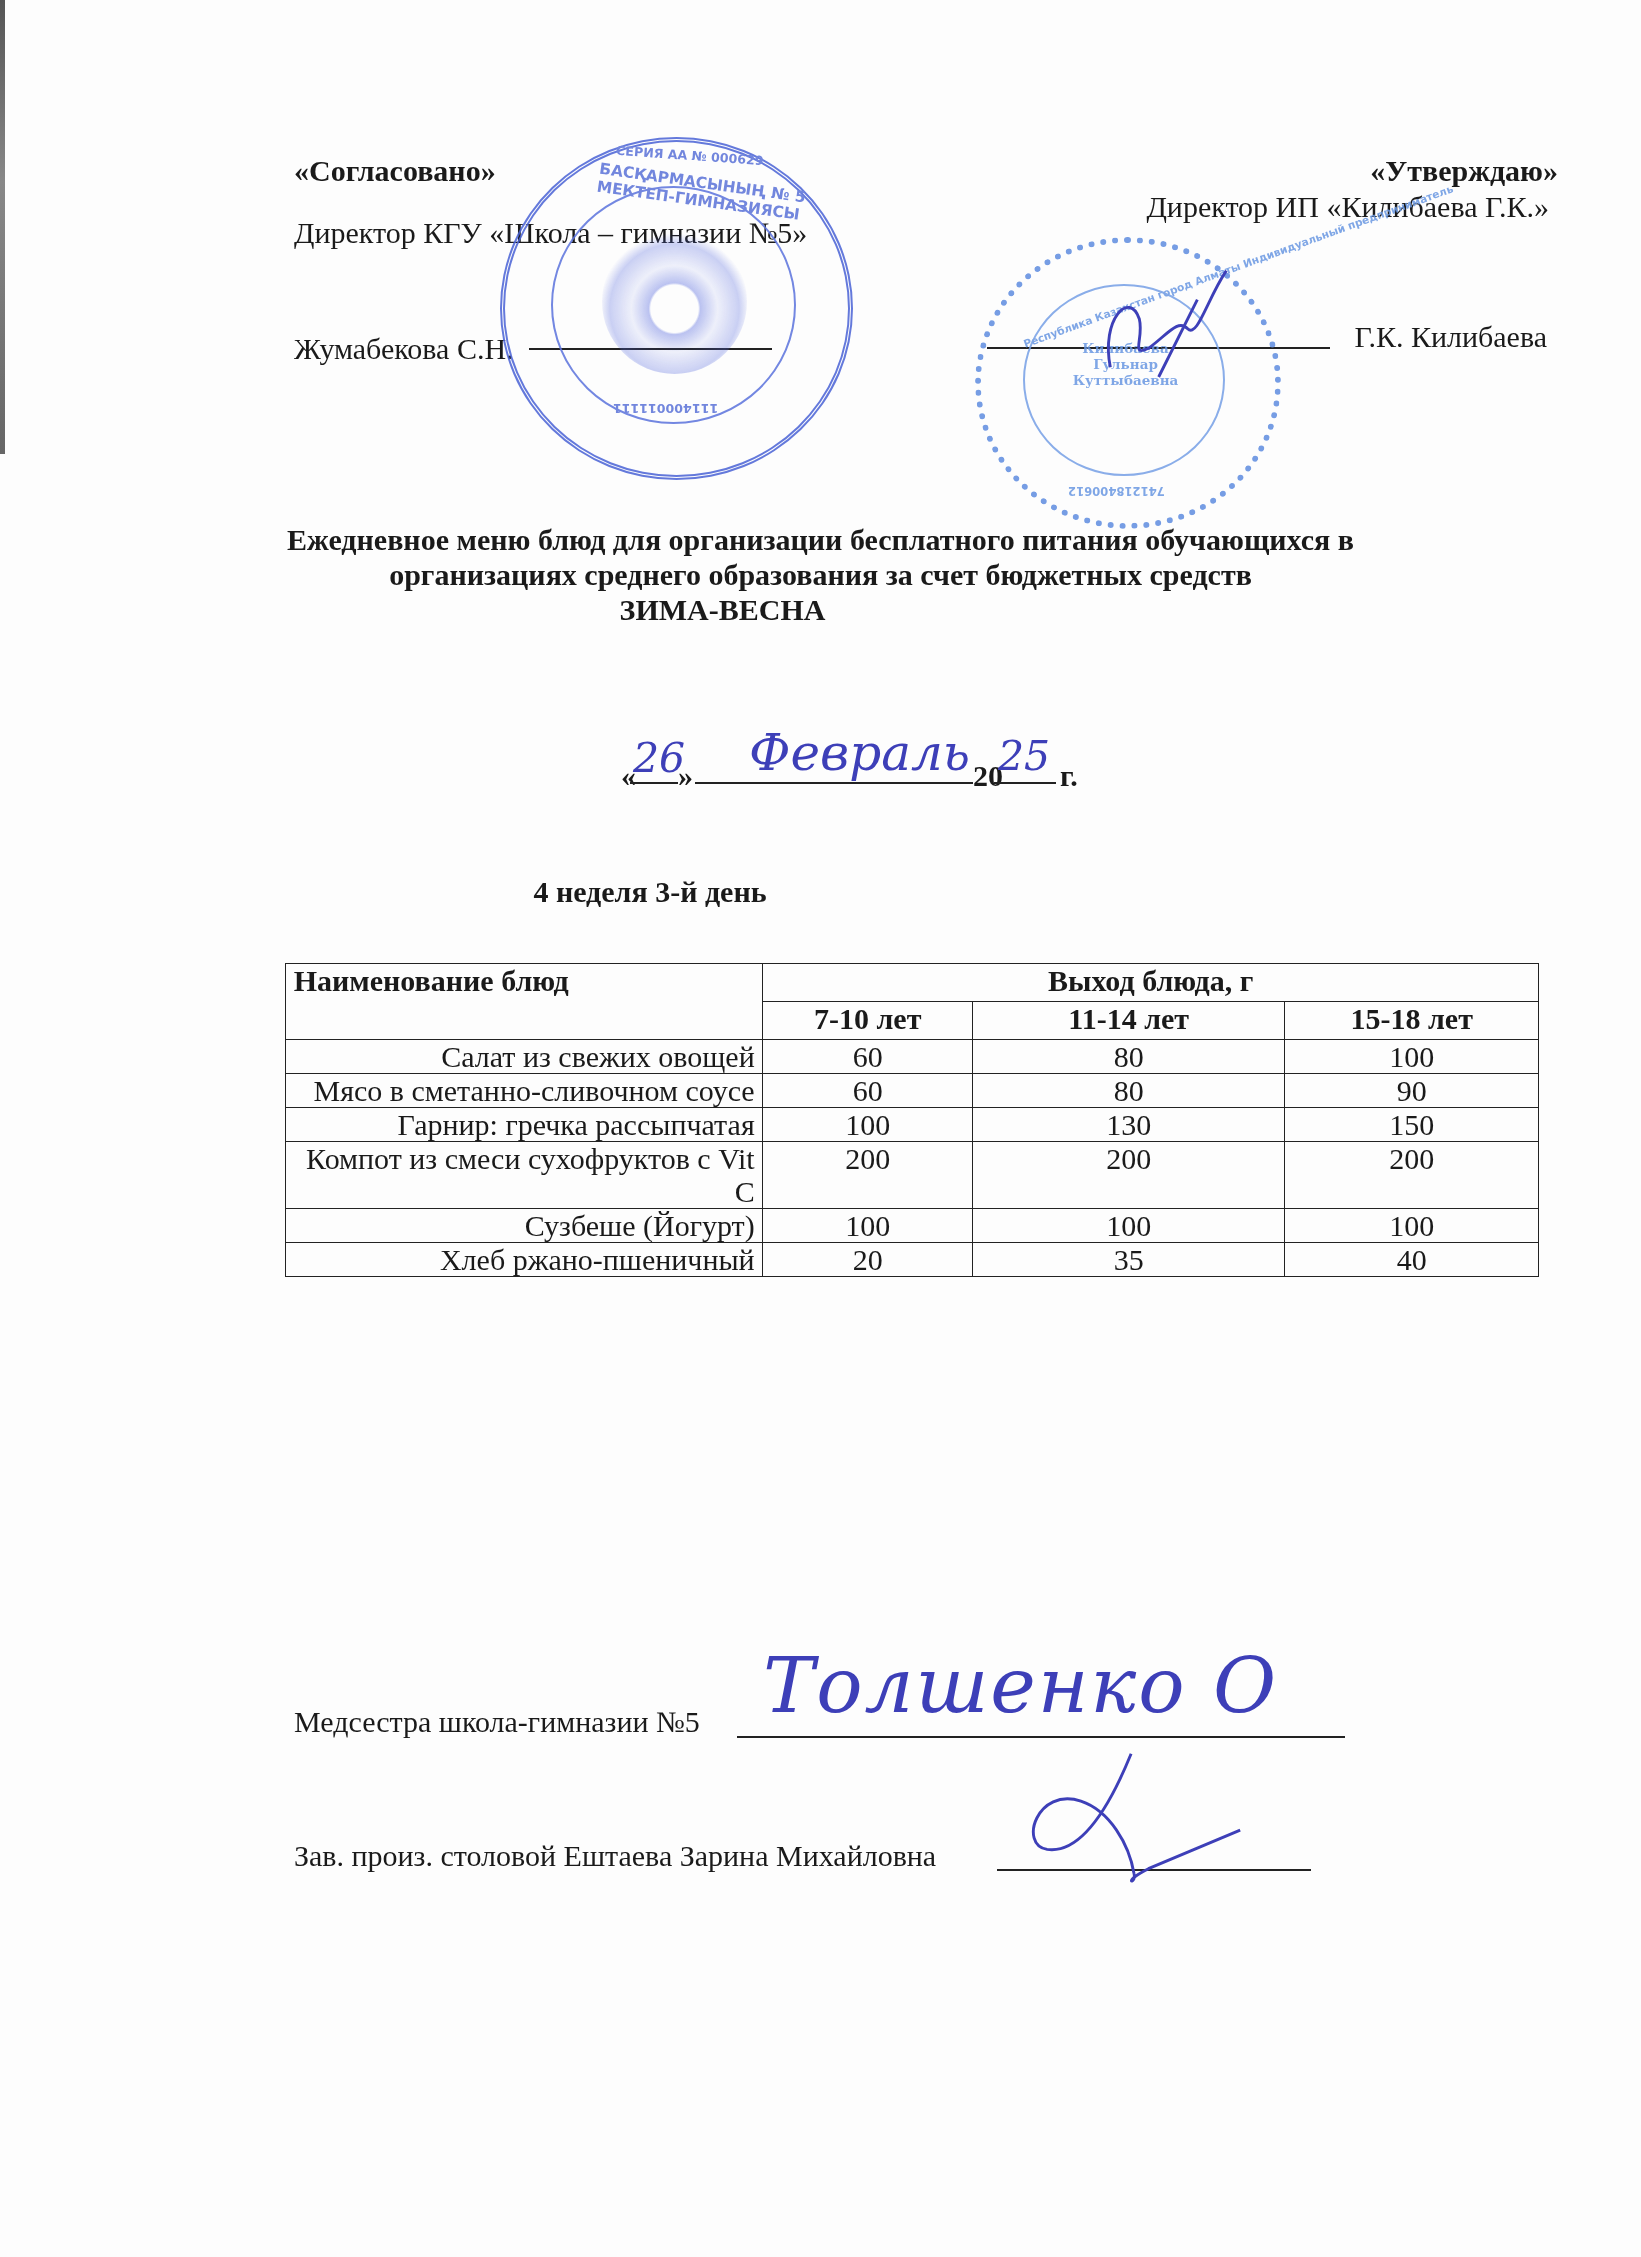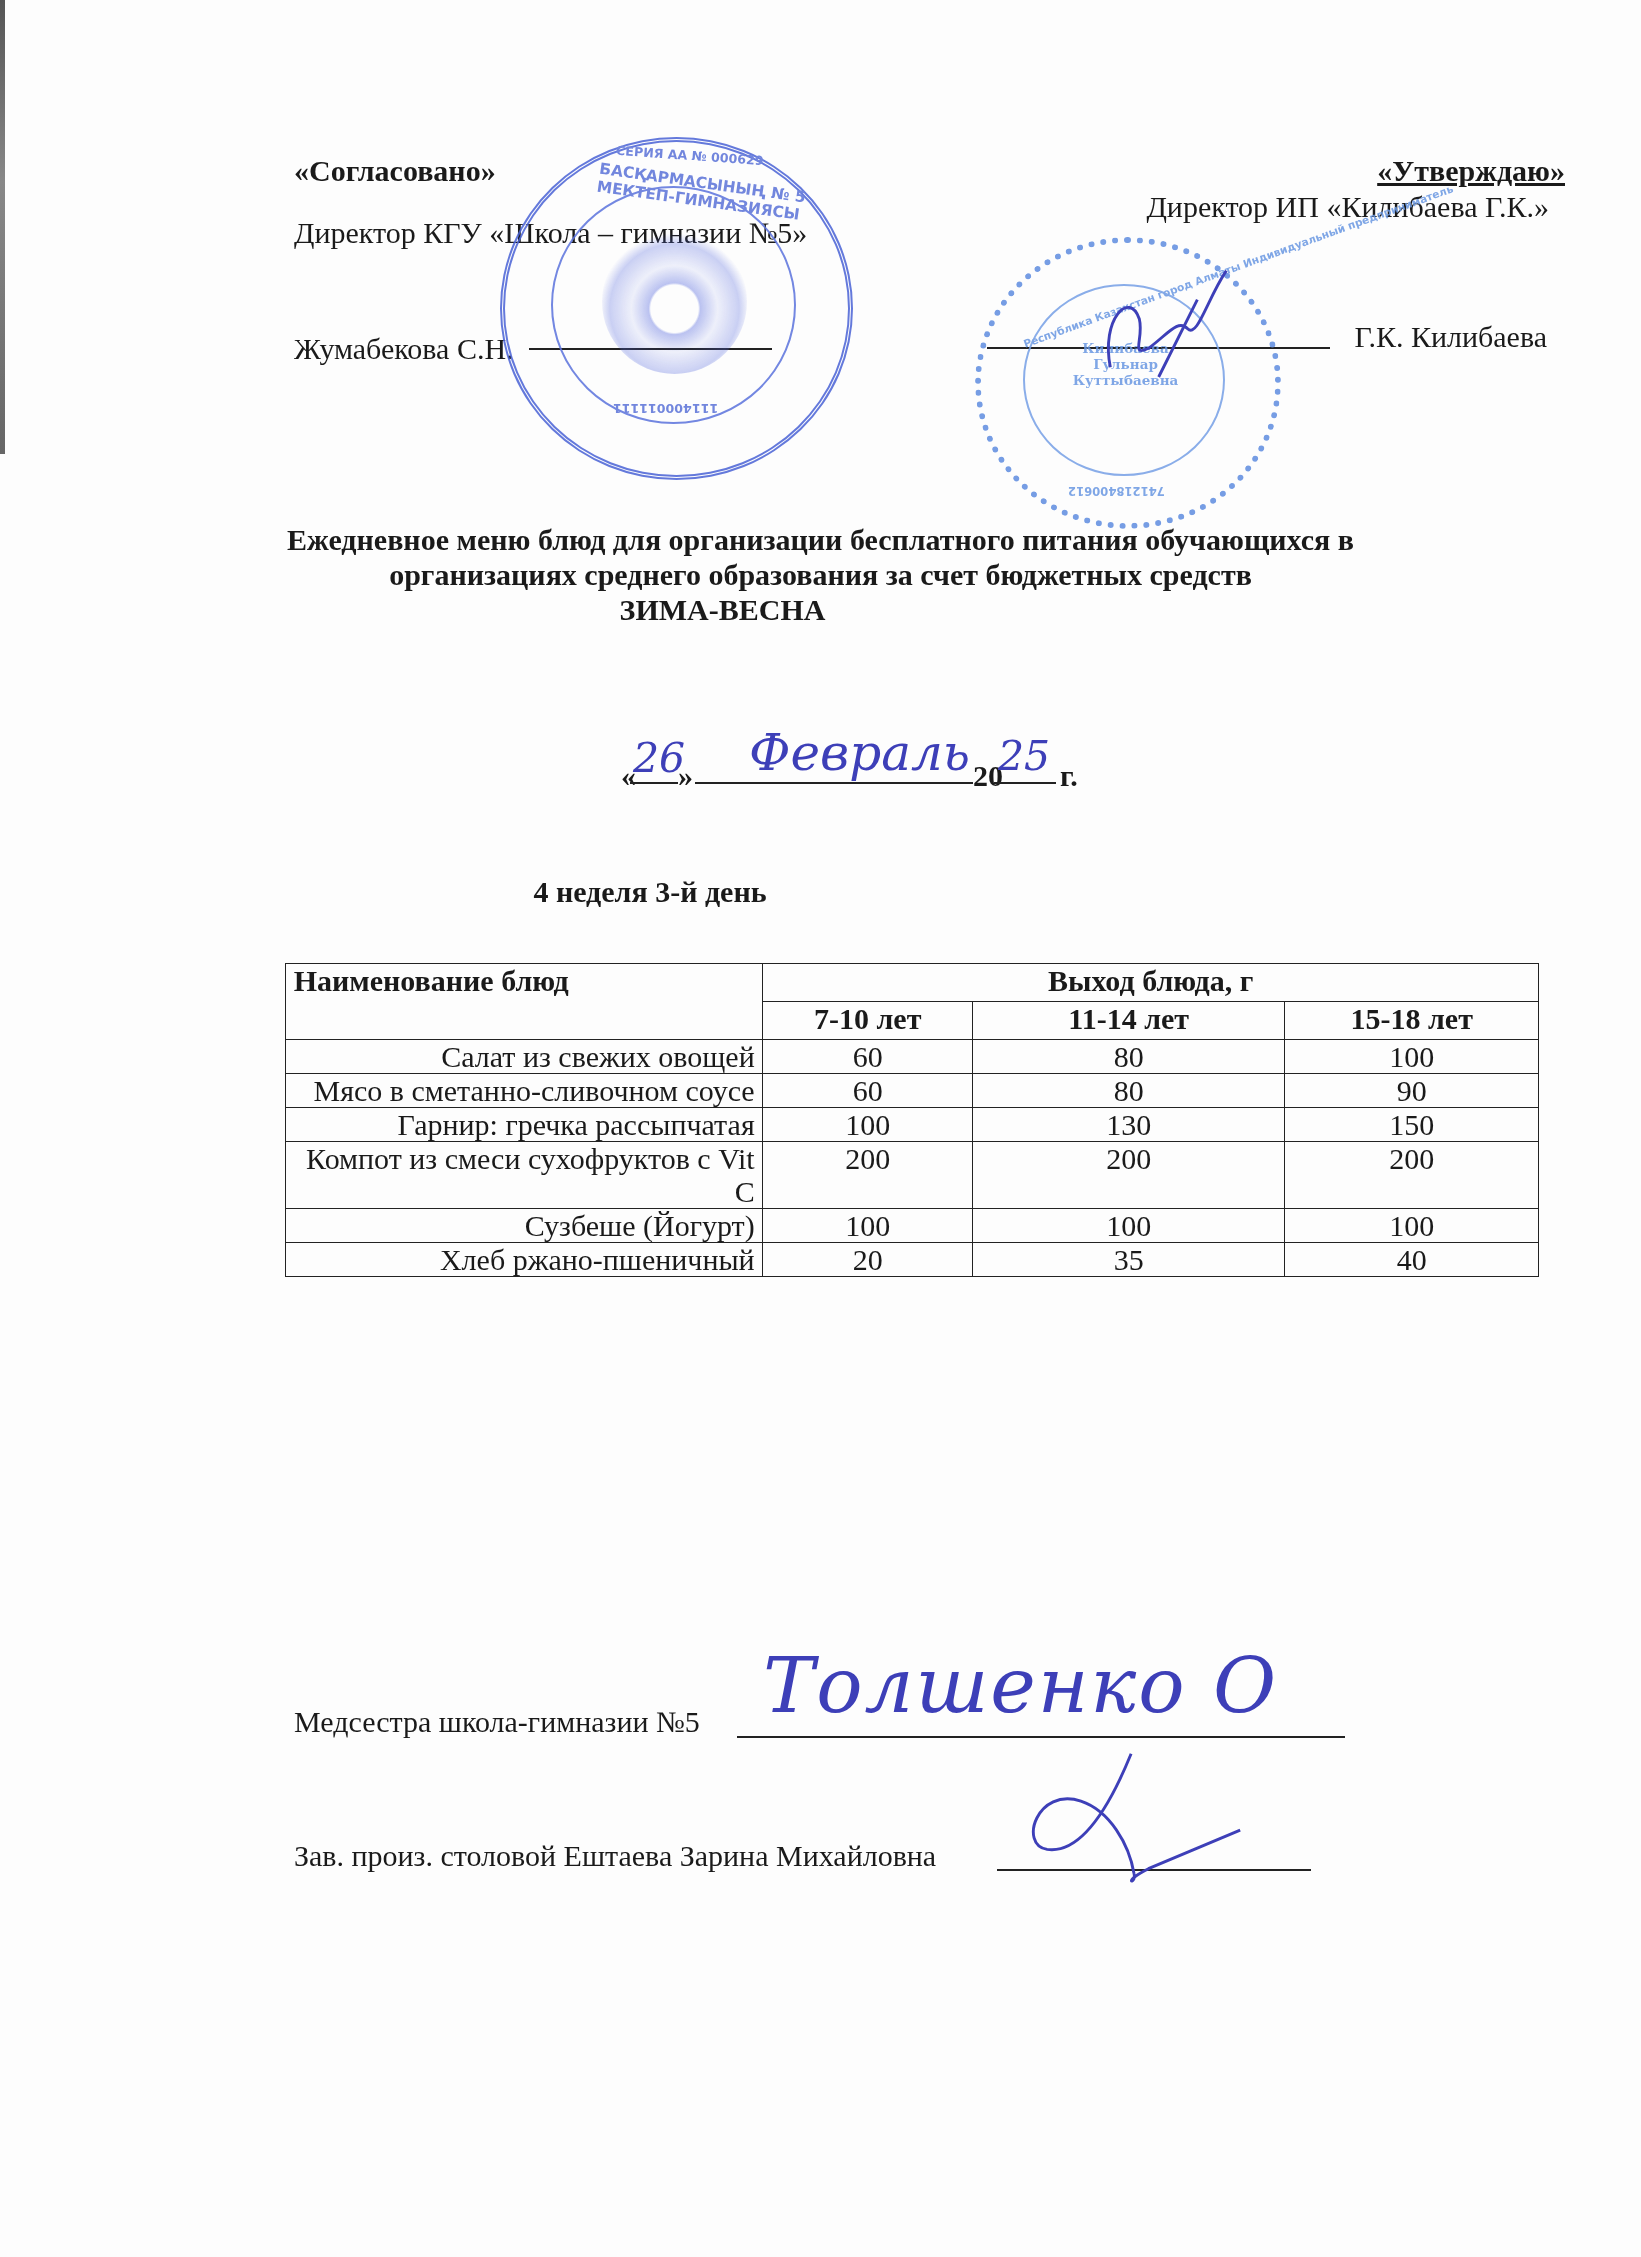--- a/index.html
+++ b/index.html
@@ -47,21 +47,21 @@
 <div class="uline" style="left:529px;top:348px;width:243px;"></div>
 
 <div class="stamp stamp1">
   <div class="inner"></div>
   <div class="emblem"></div>
   <div class="stamp-text" style="left:111px;top:5.8px;transform:rotate(4deg);">СЕРИЯ АА № 000629</div>
   <div class="stamp-text" style="left:92px;top:35px;font-size:15.4px;transform:rotate(8deg);">БАСҚАРМАСЫНЫҢ № 5 МЕКТЕП-ГИМНАЗИЯСЫ</div>
   <div class="stamp-text" style="left:108px;top:259px;transform:rotate(180deg);">111400011111</div>
 </div>
 
-<div class="abs txt bold" style="right:76px;top:153px;text-decoration:underline;">«Утверждаю»</div>
+<div class="abs txt bold" style="right:83px;top:153px;">«Утверждаю»</div>
 <div class="abs txt" style="right:92px;top:189px;">Директор ИП «Килибаева Г.К.»</div>
 <div class="uline" style="left:987px;top:347px;width:343px;"></div>
 <div class="abs txt" style="right:94px;top:319px;">Г.К. Килибаева</div>
 
 <div class="stamp stamp2">
   <div class="inner"></div>
   <div class="stamp-text" style="left:29px;top:17.4px;font-size:10.6px;transform:rotate(-20deg);white-space:nowrap;">Республика Казахстан город Алматы Индивидуальный предприниматель</div>
   <div class="stamp-text" style="left:77px;top:97px;font-size:13.5px;width:135px;text-align:center;white-space:normal;font-family:'DejaVu Serif',serif;">Килибаева Гульнар Куттыбаевна</div>
   <div class="stamp-text" style="left:87px;top:241px;font-size:11.6px;transform:rotate(180deg);">741218400612</div>
 </div>

